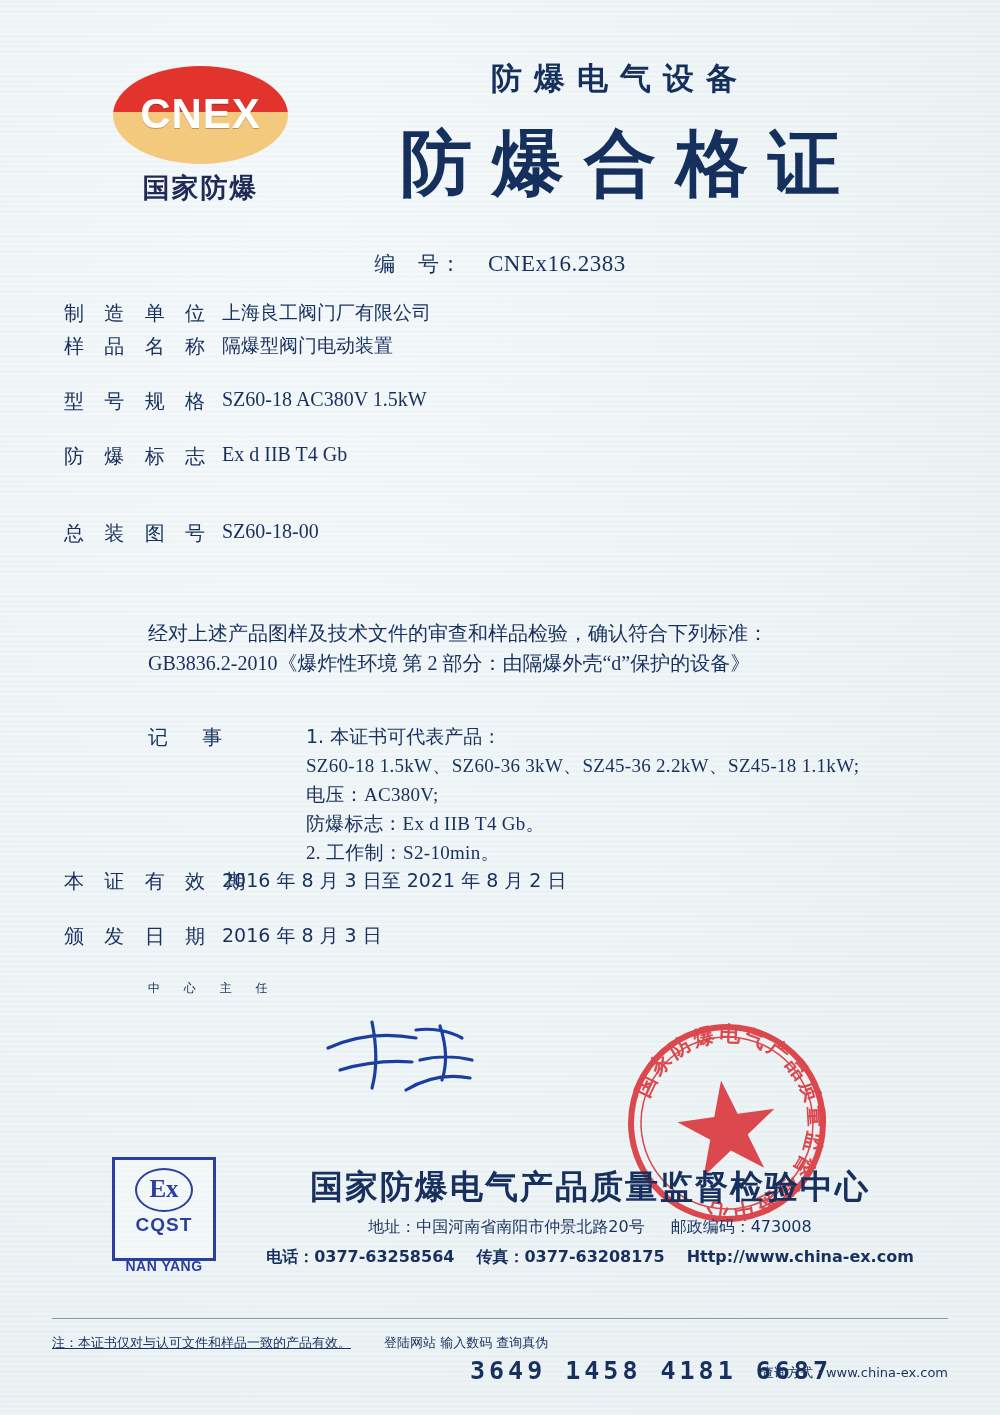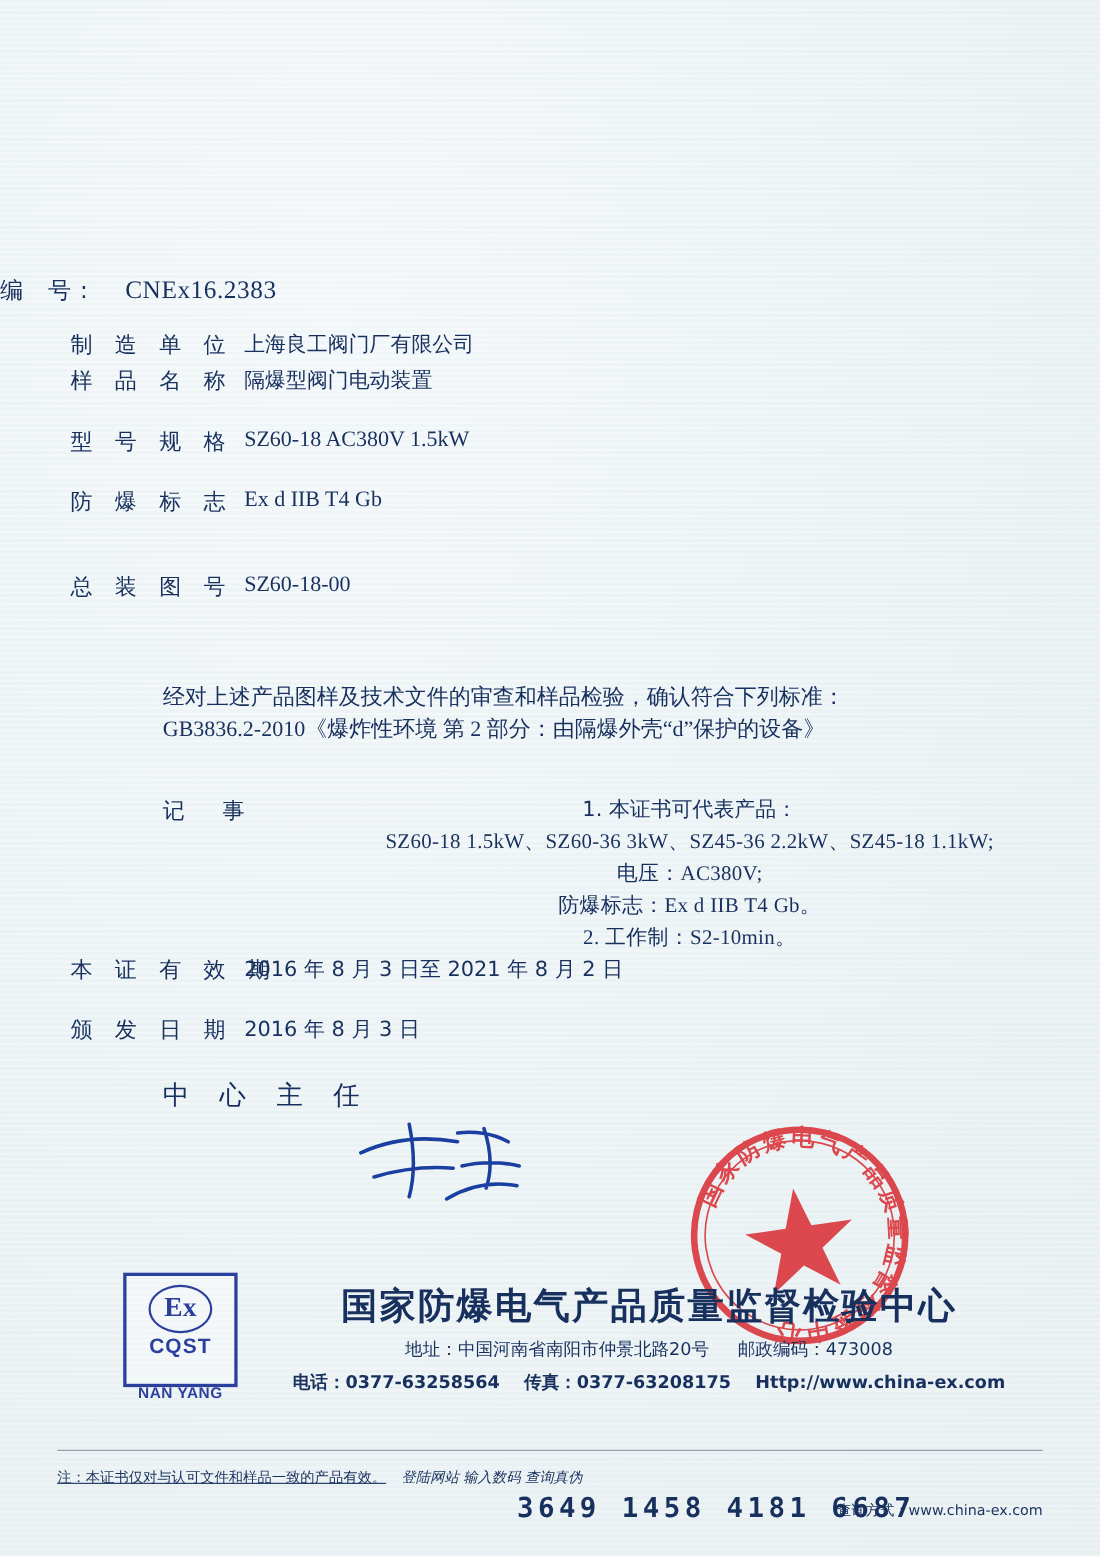--- a/index.html
+++ b/index.html
@@ -99,20 +99,21 @@
     font-family: "DejaVu Sans", sans-serif;
     text-indent: 20px;
   }
 
   
   .serial-row {
     position: absolute;
     top: 250px;
     left: 0;
     width: 1000px;
+    text-align: center;
     font-size: 21px;
     color: #17305e;
   }
   .serial-row .lbl {
     letter-spacing: 8px;
     font-family: "DejaVu Sans", sans-serif;
   }
   .serial-row .val {
     margin-left: 26px;
     font-family: "Liberation Serif", serif;
@@ -197,21 +198,20 @@
     font-family: "DejaVu Sans", sans-serif;
   }
   .notes .nbody {
     margin-left: 158px;
     color: #17305e;
   }
   .notes .nbody div {
     font-size: 19px;
     line-height: 29px;
     font-family: "DejaVu Sans", sans-serif;
-    text-align: center;
   }
   .notes .nbody .ser {
     font-family: "Liberation Serif", serif;
     font-size: 19px;
     letter-spacing: .3px;
   }
 
   
   .dates {
     position: absolute;
@@ -219,21 +219,21 @@
     left: 0;
     width: 1000px;
   }
   .dates .row { margin-bottom: 28px; }
   .dates .row .value { font-family: "DejaVu Sans", sans-serif; font-size: 19px; }
 
   .director-row {
     position: absolute;
     top: 980px;
     left: 148px;
-    font-size: 24px;
+    font-size: 12px;
     letter-spacing: 10px;
     color: #17305e;
     font-family: "DejaVu Sans", sans-serif;
   }
 
   
   .signature {
     position: absolute;
     left: 320px;
     top: 1012px;
@@ -346,21 +346,21 @@
   .fineprint {
     position: absolute;
     top: 1334px;
     left: 52px;
     width: 900px;
     font-size: 13px;
     color: #17305e;
     font-family: "DejaVu Sans", sans-serif;
   }
   .fineprint .left { position: absolute; left: 0; top: 0; text-decoration: underline; }
-  .fineprint .mid { position: absolute; left: 313px; top: 0; font-style: italic; }
+  .fineprint .mid { position: absolute; left: 332px; top: 0; }
   .barcode-num {
     position: absolute;
     left: 470px;
     top: 1356px;
     font-size: 25px;
     letter-spacing: 4px;
     font-weight: bold;
     color: #17305e;
     font-family: "DejaVu Sans Mono", monospace;
   }
@@ -371,20 +371,32 @@
     font-size: 13px;
     color: #17305e;
     font-family: "DejaVu Sans", sans-serif;
   }
 </style>
 </head>
 <body>
 
 <div class="page">
 
+  <div class="header">
+    <div class="logo">
+      <div class="logo-oval">
+        <div class="cnex">CNEX</div>
+      </div>
+      <div class="logo-sub">国家防爆</div>
+    </div>
+    <div class="title-block">
+      <div class="title-small">防爆电气设备</div>
+      <div class="title-main">防爆合格证</div>
+    </div>
+  </div>
 
   <div class="serial-row">
     <span class="lbl">编  号:</span><span class="val">CNEx16.2383</span>
   </div>
 
   <div class="fields">
 
     <div class="row">
       <div class="label">制 造 单 位</div>
       <div class="value cn">上海良工阀门厂有限公司</div>

